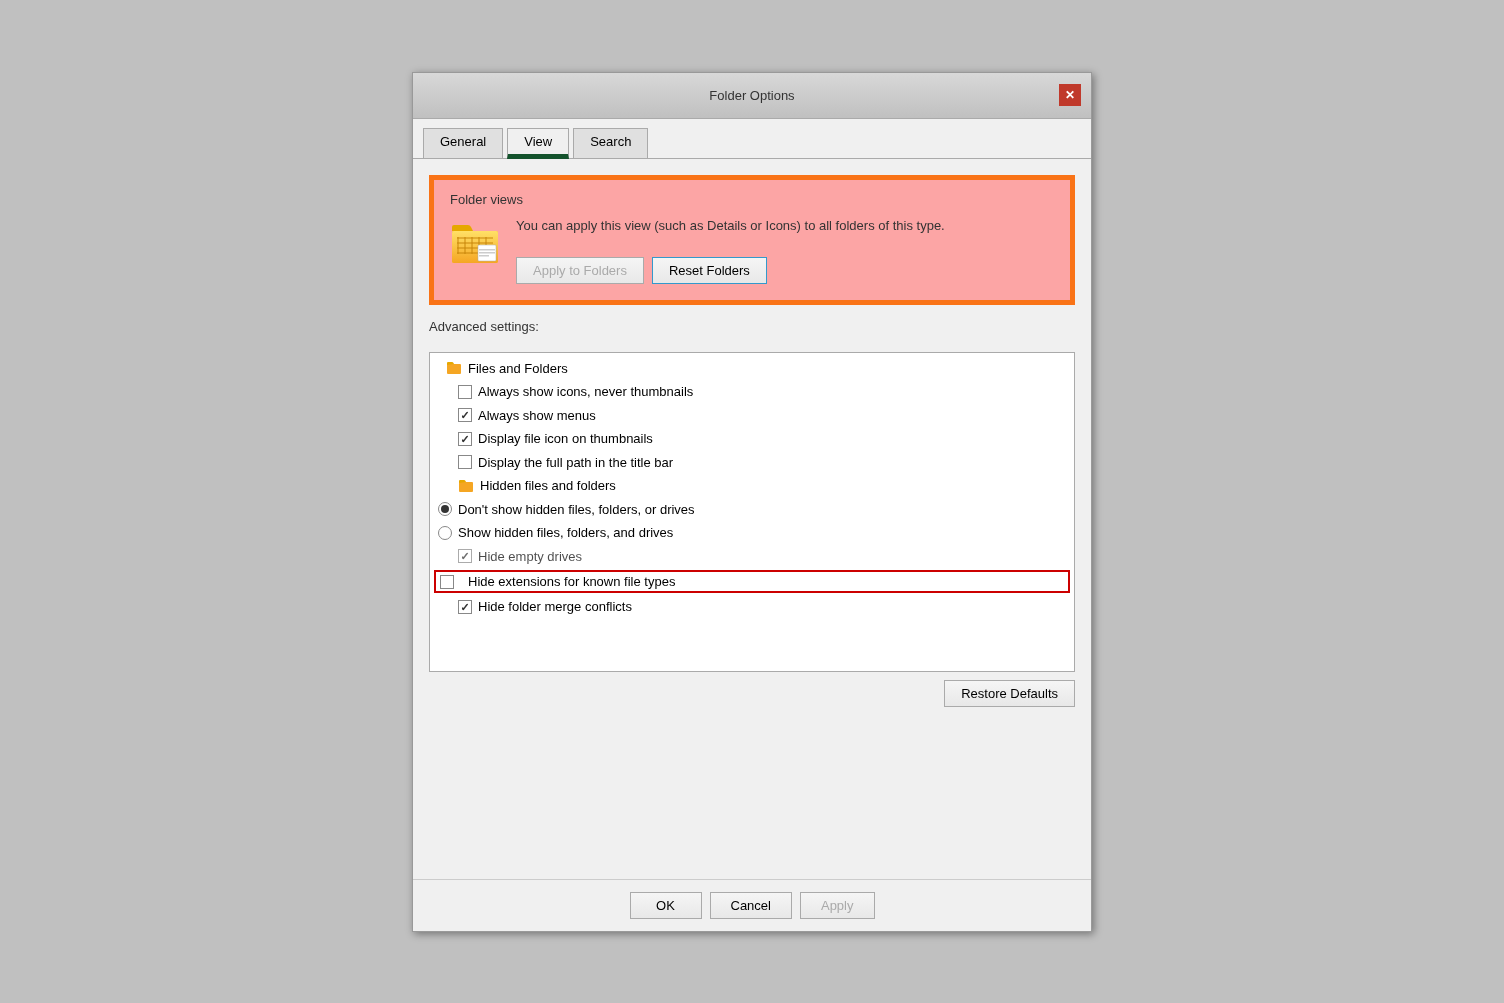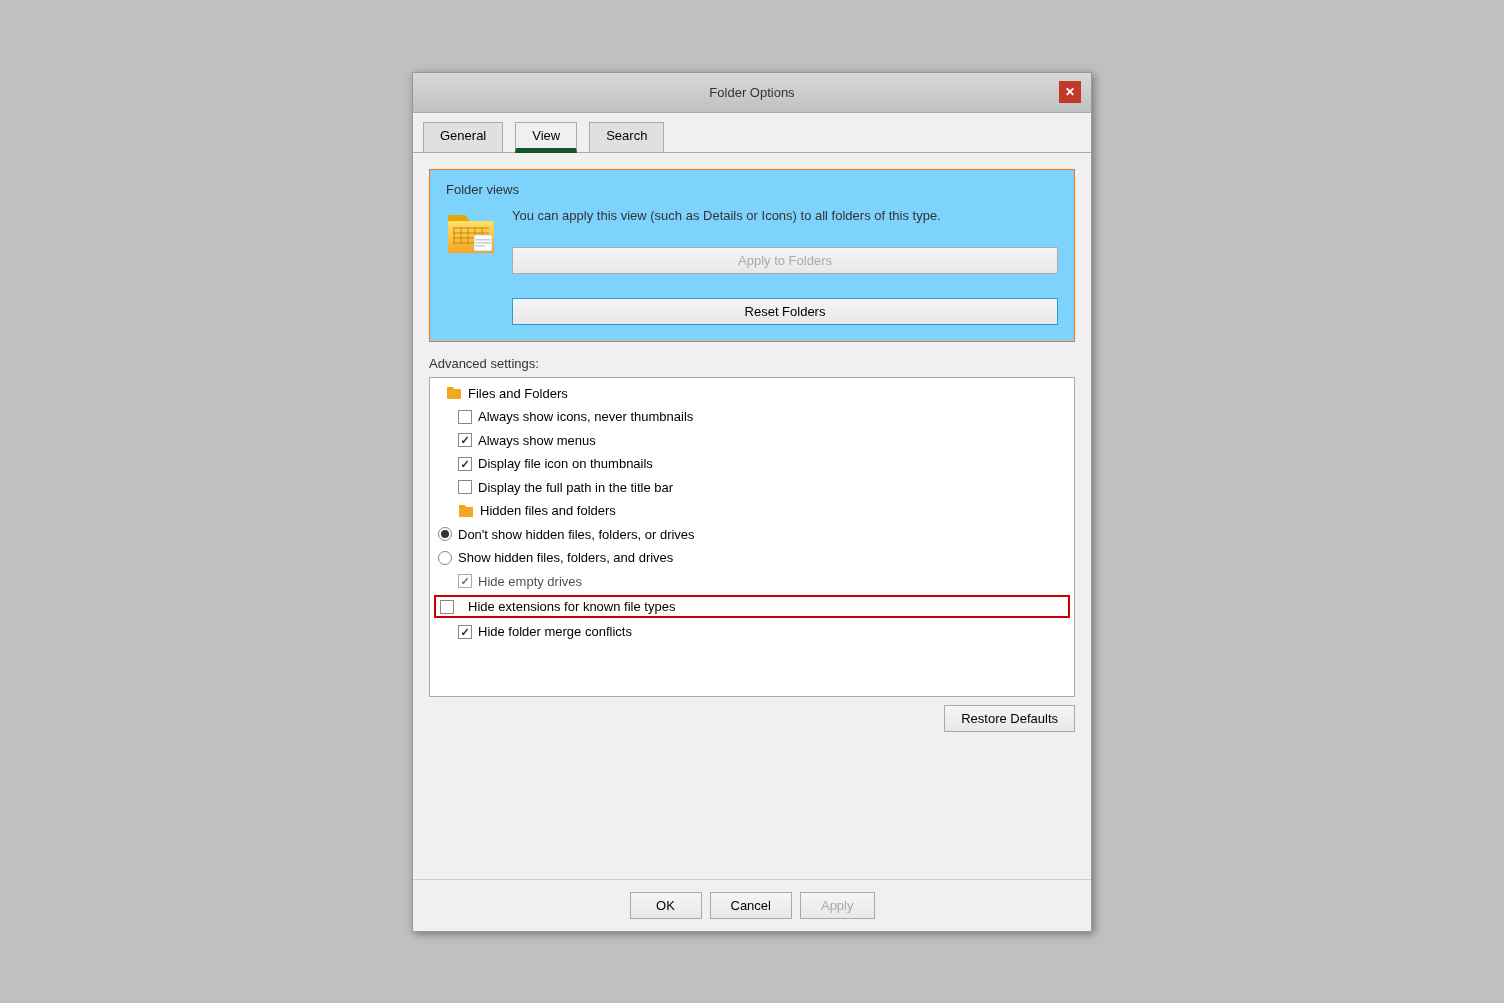--- a/index.html
+++ b/index.html
@@ -22,21 +22,21 @@
       display: flex;
       flex-direction: column;
     }
     .title-bar {
       background: linear-gradient(to bottom, #d8d8d8, #c0c0c0);
       border-bottom: 1px solid #aaa;
       display: flex;
       align-items: center;
       justify-content: space-between;
       padding: 6px 10px;
-      height: 40px;
+      height: 46px;
     }
     .title-bar-title {
       font-size: 13px;
       font-weight: normal;
       color: #333;
       flex: 1;
       text-align: center;
     }
     .close-btn {
       background: #c0392b;
@@ -57,42 +57,42 @@
       padding: 8px 10px 0 10px;
       border-bottom: 1px solid #aaa;
       background: #f0f0f0;
     }
     .tab {
       padding: 5px 16px;
       border: 1px solid #aaa;
       background: #e0e0e0;
       cursor: pointer;
       font-size: 13px;
-      margin-right: 12px;
+      margin-right: 4px;
       position: relative;
       top: 1px;
     }
     .tab.active {
       background: #f0f0f0;
       border-bottom: 5px solid #14532d;
       font-weight: normal;
       z-index: 1;
     }
 
     .dialog-content {
       padding: 16px;
       flex: 1;
       display: flex;
       flex-direction: column;
       gap: 14px;
     }
 
     .folder-views-section {
-      border: 1px solid #f97316;
-      background: #7dd3fc;
+      border: 5px solid #f97316;
+      background: #fca5a5;
       padding: 12px 16px 16px 16px;
     }
     .folder-views-title {
       font-size: 13px;
       margin-bottom: 10px;
       color: #333;
     }
     .folder-views-body {
       display: flex;
       align-items: flex-start;
@@ -115,22 +115,21 @@
       margin-bottom: 12px;
     }
     .folder-views-right {
       flex: 1;
       display: flex;
       flex-direction: column;
       gap: 10px;
     }
     .folder-views-buttons {
       display: flex;
-      gap: 24px;
-      flex-direction: column;
+      gap: 8px;
     }
     .btn {
       padding: 5px 16px;
       border: 1px solid #aaa;
       background: linear-gradient(to bottom, #f5f5f5, #e8e8e8);
       cursor: pointer;
       font-size: 13px;
       min-width: 100px;
       text-align: center;
     }
@@ -139,21 +138,21 @@
       border: 1px solid #3399cc;
     }
 
     .advanced-section {
       display: flex;
       flex-direction: column;
       flex: 1;
     }
     .advanced-title {
       font-size: 13px;
-      margin-bottom: 6px;
+      margin-bottom: 18px;
       color: #333;
     }
     .settings-list-container {
       border: 1px solid #aaa;
       background: #fff;
       height: 320px;
       overflow-y: scroll;
       padding: 4px 0;
       position: relative;
     }

